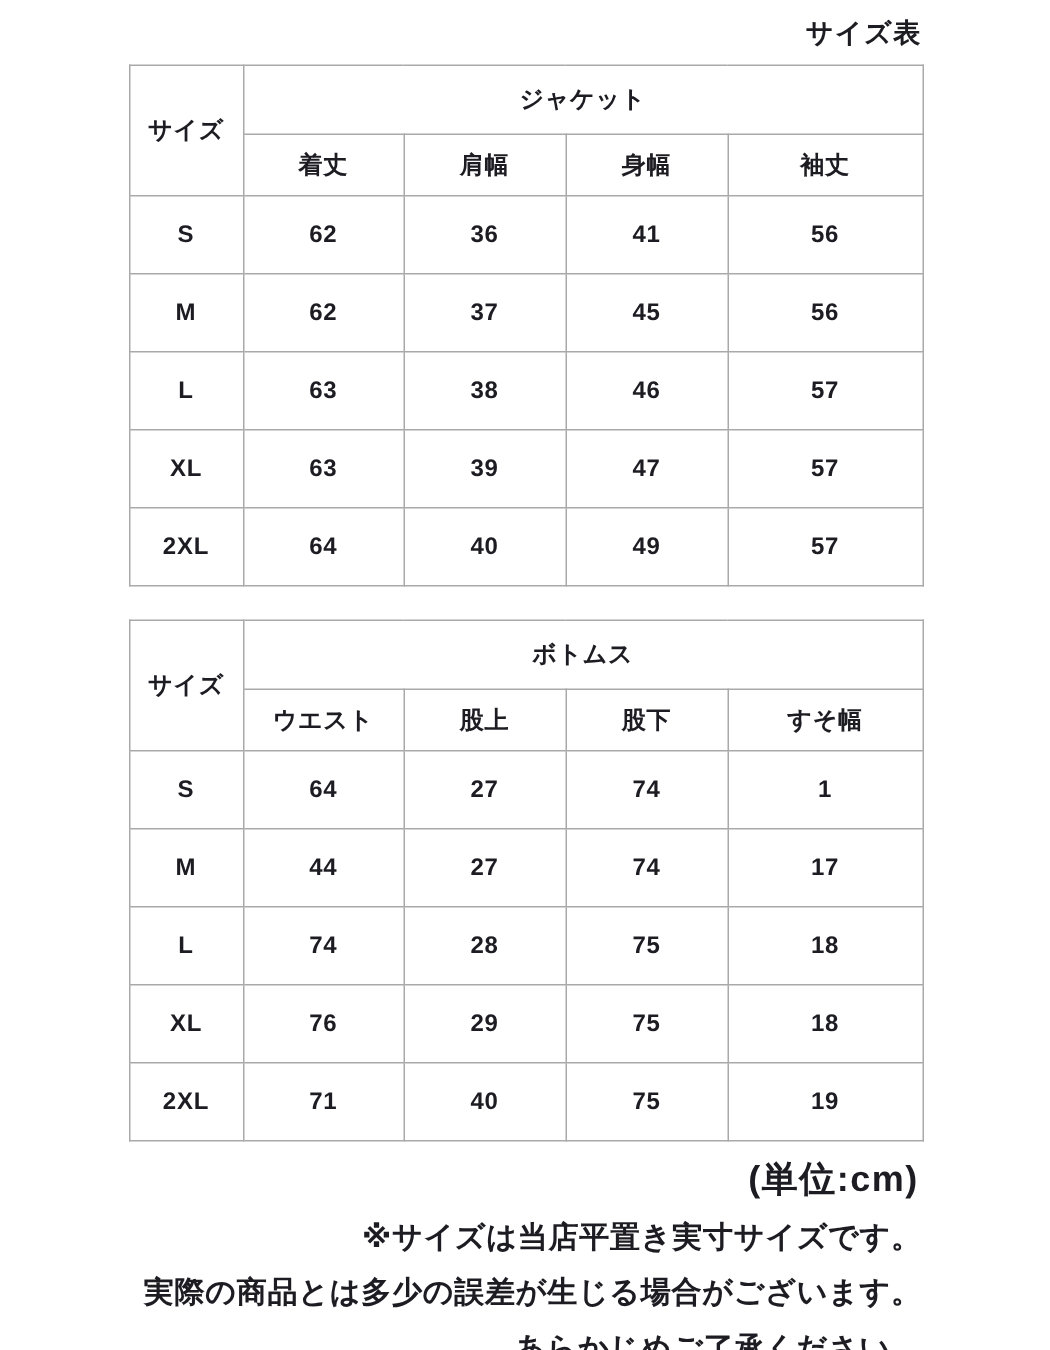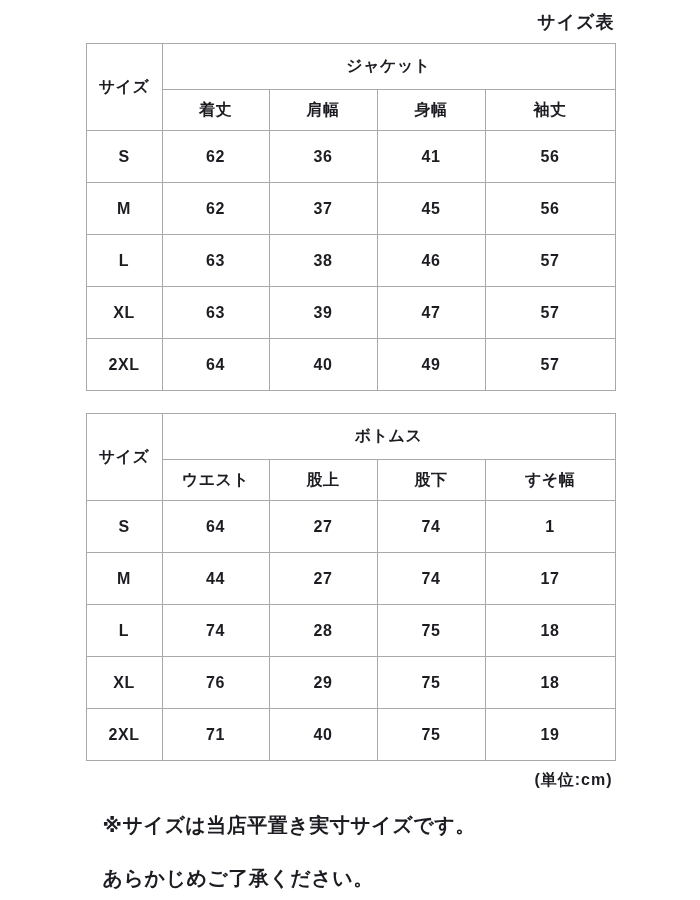--- a/index.html
+++ b/index.html
@@ -41,31 +41,31 @@
     font-size: 16px;
     padding: 0;
     letter-spacing: 0.5px;
   }
   tr.head-group th { height: 45px; }
   tr.head-cols th  { height: 40px; }
   tr.data-row td   { height: 51px; }
   table.second { margin-top: 22px; }
   .unit-note {
     text-align: right;
-    font-size: 16px;
+    font-size: 24px;
     margin: 9px 2px 0 0;
     letter-spacing: 1px;
   }
   .notes {
     margin: 5px 0 0 1px;
     font-size: 20px;
     line-height: 37px;
     letter-spacing: 0.5px;
   }
-  .notes p { margin: 16px; }
+  .notes p { margin: 0; text-align: right; }
 </style>
 </head>
 <body>
 
 <div class="sheet">
 
   <div class="title">サイズ表</div>
 
   <table class="size-table first">
     <colgroup>
@@ -178,16 +178,17 @@
         <td>75</td>
         <td>19</td>
       </tr>
     </tbody>
   </table>
 
   <div class="unit-note">(単位:cm)</div>
 
   <div class="notes">
     <p>※サイズは当店平置き実寸サイズです。</p>
+    <p>実際の商品とは多少の誤差が生じる場合がございます。</p>
     <p>あらかじめご了承ください。</p>
   </div>
 
 </div>
 
 </body></html>

